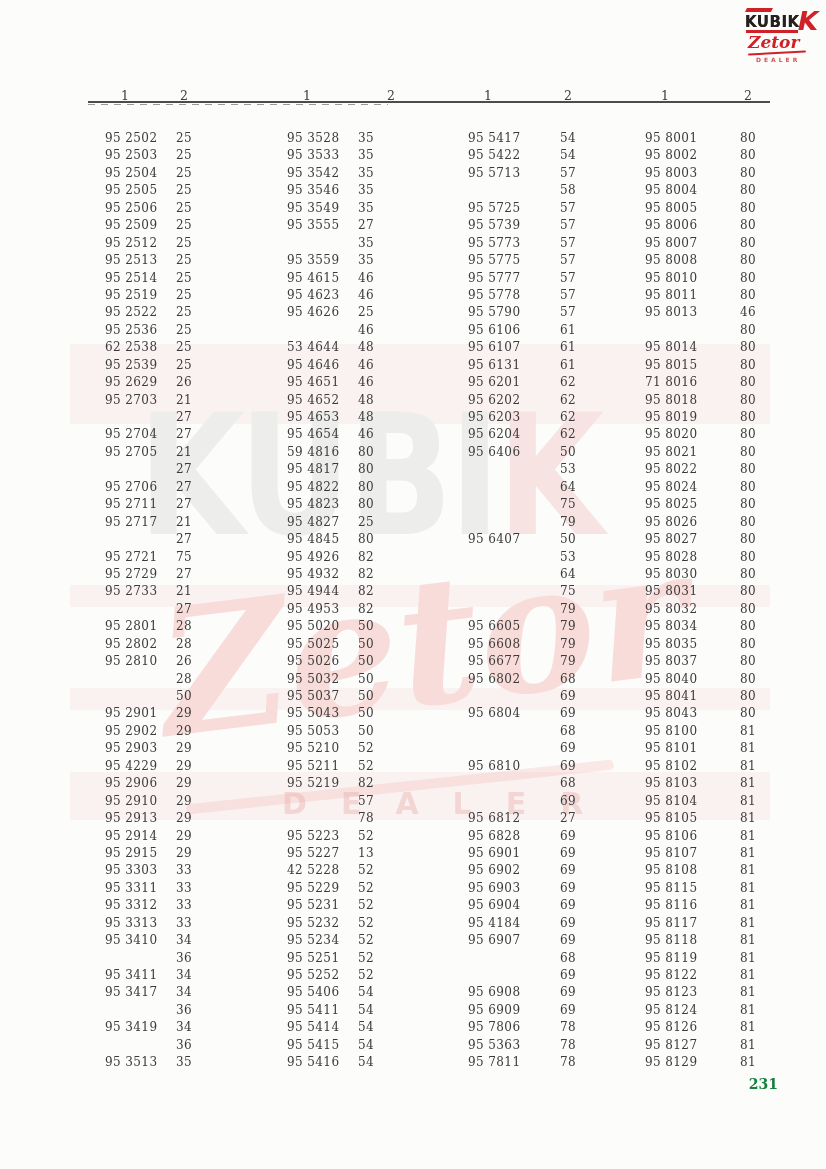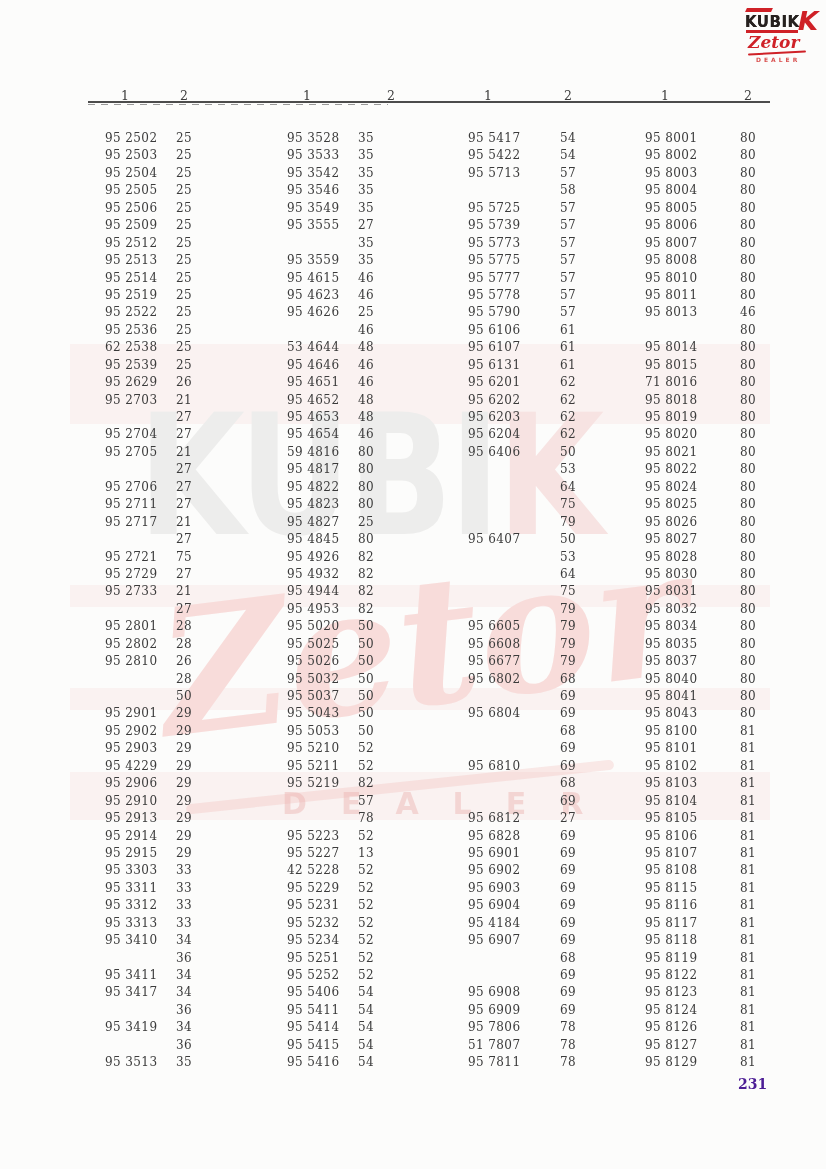--- a/index.html
+++ b/index.html
@@ -76,22 +76,22 @@
   .colhead.c2{width:40px;text-align:center;}
   .p1 .colhead.c2{left:69px;} .p2 .colhead.c2{left:94px;}
   .p3 .colhead.c2{left:90px;} .p4 .colhead.c2{left:93px;}
   .rows{position:absolute;top:27px;left:0;width:170px;margin-top:16px;}
   .row{position:relative;height:17.45px;}
   .part{position:absolute;left:10px;top:0;font-size:12px;letter-spacing:.4px;white-space:nowrap;}
   .pg{position:absolute;top:0;width:40px;text-align:center;font-size:12px;letter-spacing:.4px;}
   .p1 .pg{left:69px;} .p2 .pg{left:69px;} .p3 .pg{left:90px;} .p4 .pg{left:93px;}
   
   .pageno{
-    position:absolute;left:738px;top:1076px;width:40px;text-align:left;z-index:2;
-    font-family:"DejaVu Serif", serif;font-weight:bold;font-size:14px;color:#4c1d95;
+    position:absolute;left:738px;top:1076px;width:40px;text-align:right;z-index:2;
+    font-family:"DejaVu Serif", serif;font-weight:bold;font-size:14px;color:#15803d;
   }
 </style>
 </head>
 <body>
 
 <div class="page">
 
   <div class="wm-band" style="top:344px;height:80px;"></div>
   <div class="wm-band" style="top:585px;height:22px;"></div>
   <div class="wm-band" style="top:688px;height:22px;"></div>
@@ -765,21 +765,21 @@
           </div>
           <div class="row">
             <span class="part">95 6909</span>
             <span class="pg">69</span>
           </div>
           <div class="row">
             <span class="part">95 7806</span>
             <span class="pg">78</span>
           </div>
           <div class="row">
-            <span class="part">51 7807</span>
+            <span class="part">95 5363</span>
             <span class="pg">78</span>
           </div>
           <div class="row">
             <span class="part">95 7811</span>
             <span class="pg">78</span>
           </div>
         </div>
     </div>
     <div class="pair p4">
       <div class="colhead c1">1</div>

